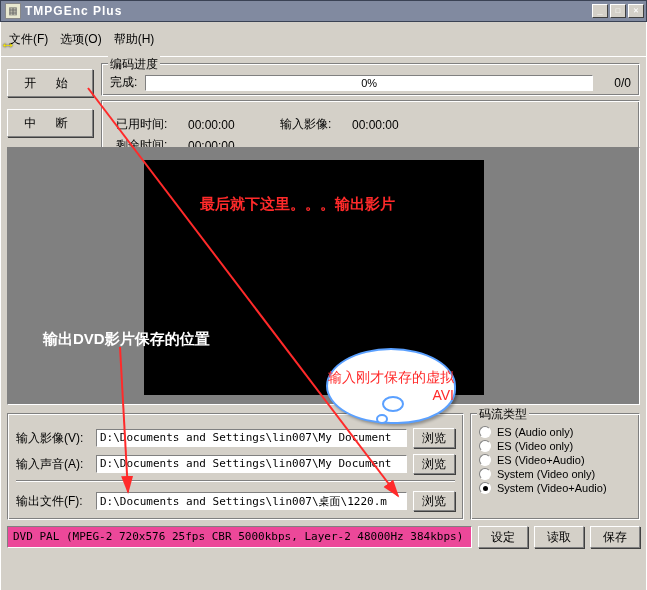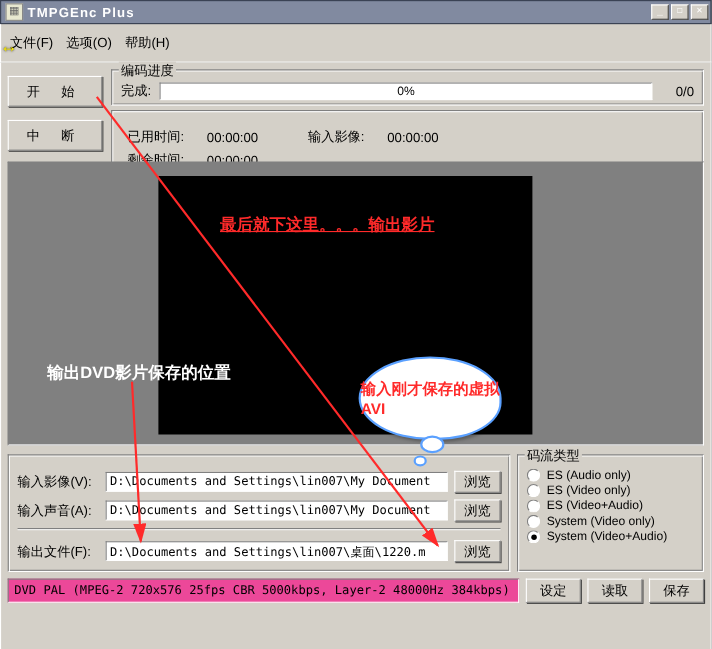--- a/index.html
+++ b/index.html
@@ -195,28 +195,28 @@
     color: #ff2a2a; font-weight: bold; font-size: 15px;
     font-family: "SimHei","SimSun",sans-serif;
   }
   .anno-text-white {
     position: absolute;
     color: #fff; font-weight: bold; font-size: 15px;
     font-family: "SimHei","SimSun",sans-serif;
   }
   .bubble {
     position: absolute;
-    left: 326px; top: 324px;
+    left: 326px; top: 348px;
     width: 130px; height: 76px;
     background: #fff;
     border: 2px solid #5aa0ff;
     border-radius: 50% 50% 45% 50%;
     display: flex; align-items: center; justify-content: center;
-    text-align: left;
-    color: #ff2a2a; font-weight: bold; font-size: 14px;
+    text-align: right;
+    color: #ff2a2a; font-weight: normal; font-size: 14px;
     font-family: "SimHei","SimSun",sans-serif;
     box-shadow: 2px 2px 3px rgba(0,0,0,.3);
   }
   .bubble-tail {
     position: absolute; left: 382px; top: 396px;
     width: 22px; height: 16px; background:#fff;
     border:2px solid #5aa0ff; border-radius:50%;
   }
   .bubble-tail2 {
     position: absolute; left: 376px; top: 414px;
@@ -334,21 +334,21 @@
     <div class="status">DVD PAL (MPEG-2 720x576 25fps CBR 5000kbps, Layer-2 48000Hz 384kbps)</div>
     <div class="btn bot-btn">设定</div>
     <div class="btn bot-btn">读取</div>
     <div class="btn bot-btn">保存</div>
   </div>
 
 </div>
 
 <div class="arrow-resize">↔</div>
 
-<div class="anno-text-red" style="left:200px; top:195px;text-decoration:underline;">最后就下这里。。。输出影片</div>
+<div class="anno-text-red" style="left:200px; top:195px;">最后就下这里。。。输出影片</div>
 
 <div class="anno-text-white" style="left:43px; top:330px;">输出DVD影片保存的位置</div>
 
 <div class="bubble">
     <span>输入刚才保存的虚拟AVI</span>
   </div>
 <div class="bubble-tail"></div>
 <div class="bubble-tail2"></div>
 
 <svg class="arrow" style="left:0;top:0" width="647" height="590">

